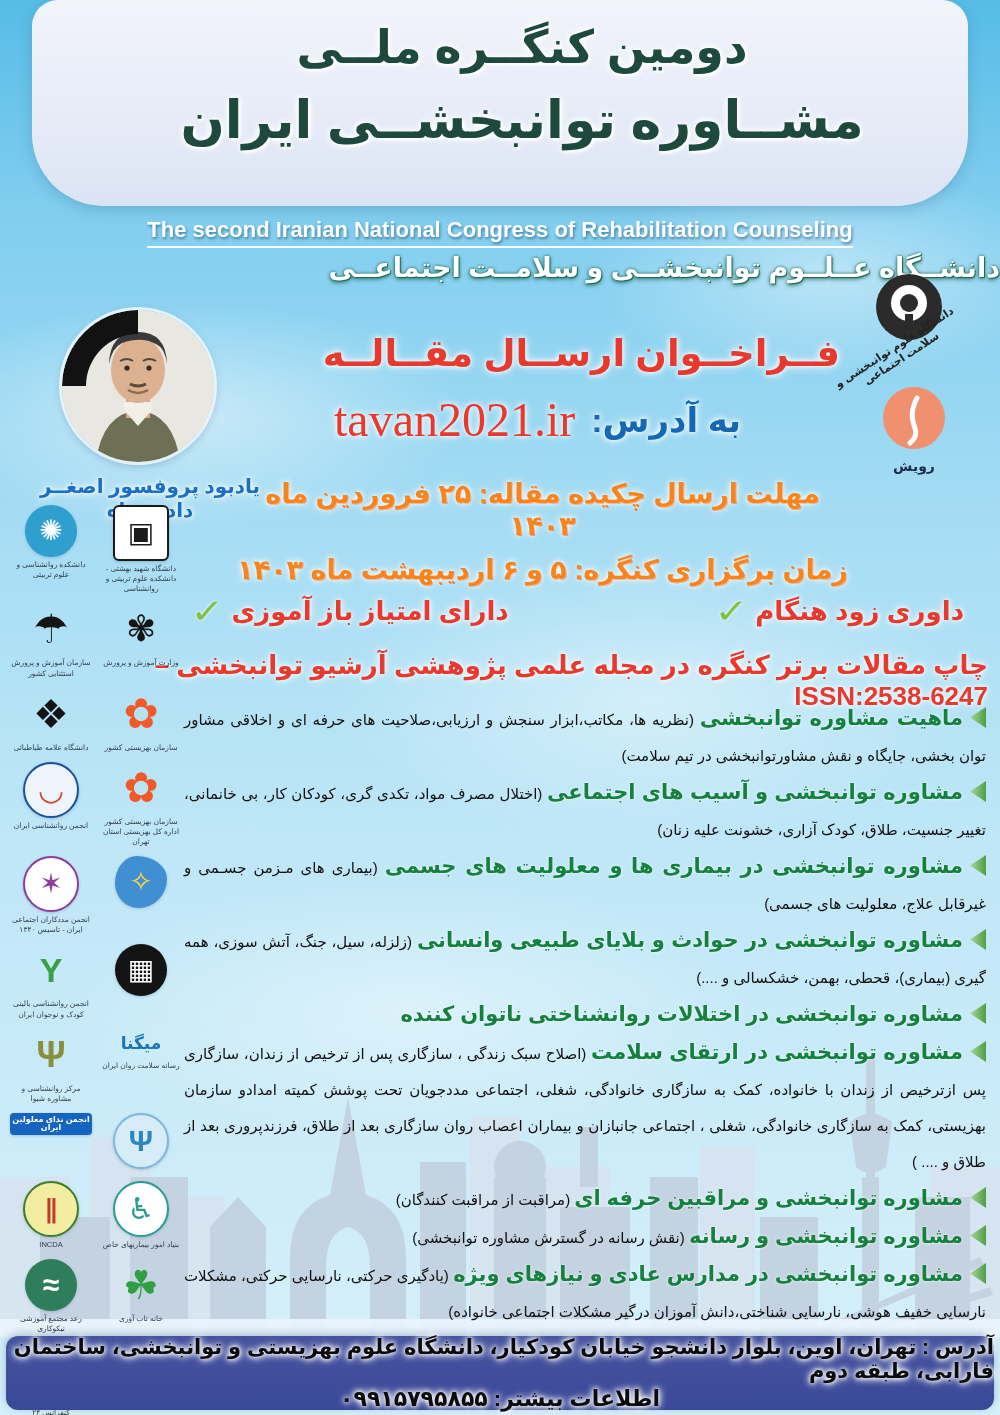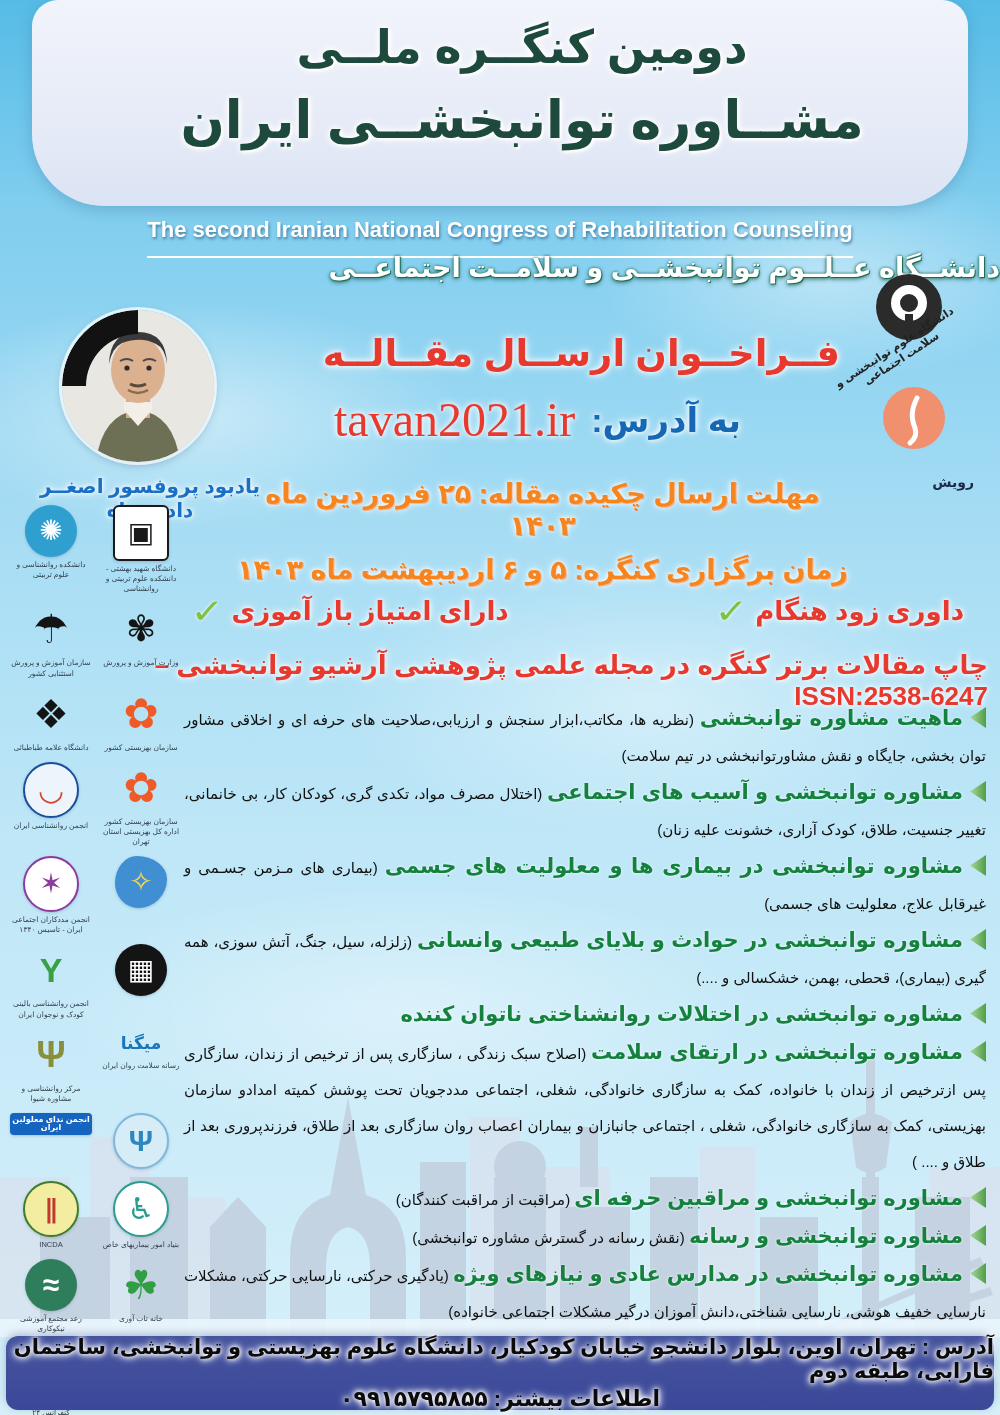--- a/index.html
+++ b/index.html
@@ -26,37 +26,37 @@
     color:#1d4a3c;font-weight:bold;
     text-shadow:0 0 6px #fff,0 0 10px #fff,2px 2px 2px rgba(255,255,255,.9);
     padding-left:44px;
   }
   .title1{font-size:46px;padding-top:20px;}
   .title2{font-size:52px;margin-top:16px;}
 
   .subtitle-en{position:absolute;top:217px;left:0;width:100%;text-align:center;}
   .subtitle-en span{
     display:inline-block;color:#fff;font-size:22px;font-weight:bold;
-    border-bottom:2px solid #fff;padding-bottom:13px;
+    border-bottom:2px solid #fff;padding-bottom:3px;
     text-shadow:1px 2px 3px rgba(15,70,110,.6);
   }
   .subtitle-fa{
     position:absolute;top:252px;left:0;width:100%;text-align:right;direction:rtl;
     color:#ffffff;font-size:27px;font-weight:bold;
     text-shadow:0 0 3px #1d6b4f,0 2px 4px rgba(15,90,70,.8),1px 1px 0 #2a7a5c;
   }
 
   
   .uswr-logo{position:absolute;top:272px;right:16px;width:150px;height:128px;text-align:center;}
   .uswr-caption{
     position:absolute;top:68px;right:6px;width:160px;font-size:11px;color:#222;
     transform:rotate(-33deg);transform-origin:center;direction:rtl;font-weight:bold;
   }
   .rovesh-logo{position:absolute;top:386px;right:26px;width:120px;text-align:center;}
-  .rovesh-caption{font-size:14px;color:#1c2a4a;font-weight:bold;margin-top:20px;direction:rtl;text-align:right;}
+  .rovesh-caption{font-size:14px;color:#1c2a4a;font-weight:bold;margin-top:4px;direction:rtl;}
 
   
   .memorial{position:absolute;top:310px;left:62px;width:152px;height:152px;border-radius:50%;
     overflow:hidden;box-shadow:0 0 0 3px rgba(255,255,255,.75),0 3px 10px rgba(30,80,120,.35);}
   .memorial-caption{
     position:absolute;top:474px;left:0;width:300px;text-align:center;direction:rtl;
     color:#1a6fc4;font-size:20px;font-weight:bold;text-shadow:0 0 4px #fff,0 0 8px #fff;
   }
 
   

